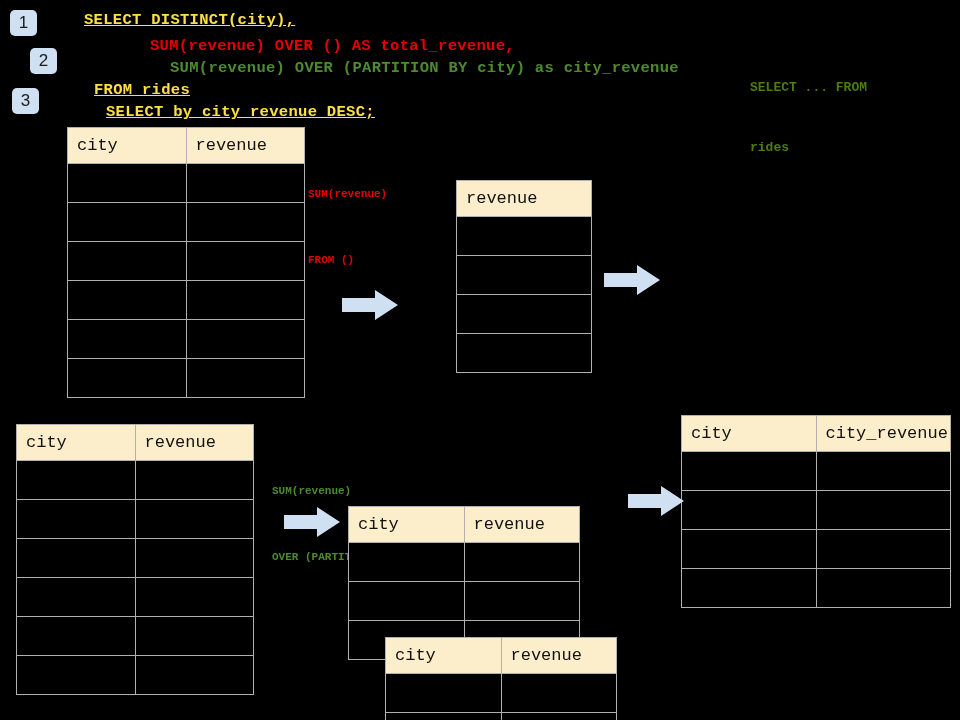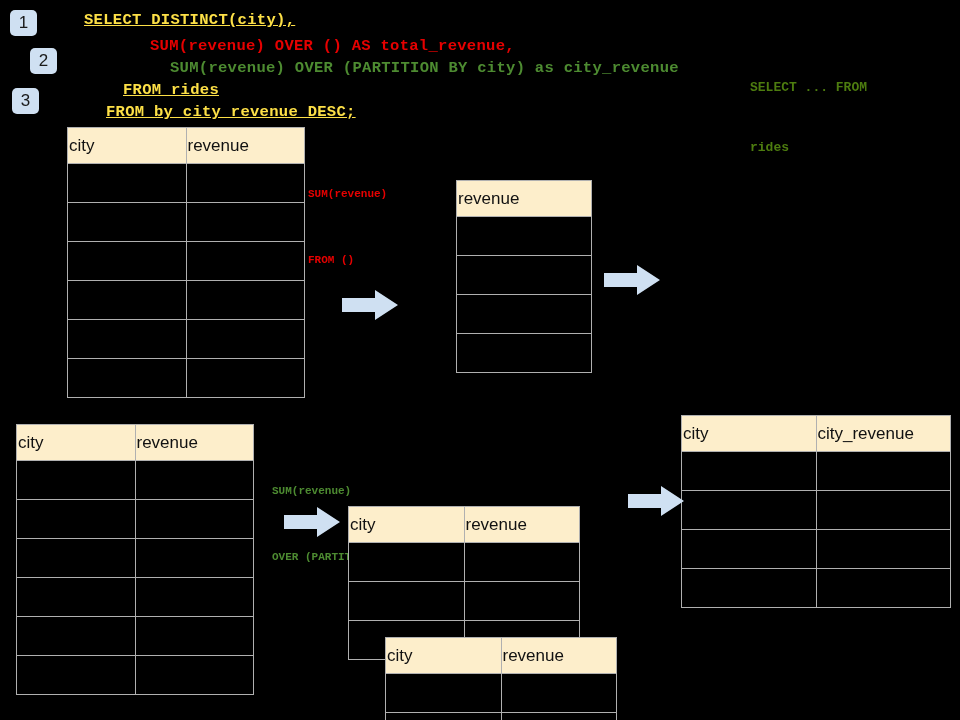--- a/index.html
+++ b/index.html
@@ -64,25 +64,25 @@
   }
   .tbl td, .tbl th {
     border: 1px solid #b0b0b0;
     padding: 0;
     height: 38px;
     background: #000000;
   }
   .tbl th {
     background: #fdeecb;
     color: #111111;
-    font-family: Liberation Sans, sans-serif;
+    font-family: Liberation Mono, monospace;
     font-size: 17px;
     font-weight: normal;
     text-align: left;
-    padding-left: 1px;
+    padding-left: 9px;
     height: 35px;
   }
 
   
   .arrow {
     position: absolute;
     width: 56px;
     height: 34px;
   }
 </style>
@@ -91,22 +91,22 @@
 
 <div id="canvas">
 
   <div class="badge" style="left:10px; top:10px;">1</div>
   <div class="badge" style="left:30px; top:48px;">2</div>
   <div class="badge" style="left:12px; top:88px;">3</div>
 
   <div class="code code-purple" style="left:84px; top:11px;">SELECT DISTINCT(city),</div>
   <div class="code code-red" style="left:130px; top:37px;margin-left:20px;">SUM(revenue) OVER () AS total_revenue,</div>
   <div class="code code-green" style="left:129px; top:59px;margin-left:41px;">SUM(revenue) OVER (PARTITION BY city) as city_revenue</div>
-  <div class="code code-purple" style="left:123px; top:81px;">FROM rides</div>
-  <div class="code code-purple" style="left:106px; top:103px;">FROM by city_revenue DESC;</div>
+  <div class="code code-purple" style="left:94px; top:81px;">FROM rides</div>
+  <div class="code code-purple" style="left:106px; top:103px;">SELECT by city_revenue DESC;</div>
 
   <div class="annot annot-purple" style="left:750px; top:38px; font-size:13px; line-height:20px;">
     <div>SELECT ... FROM</div>
     <div>rides</div>
   </div>
 
   <div class="annot annot-red" style="left:308px; top:139px;">
     <div>SUM(revenue)</div>
     <div>FROM ()</div>
   </div>

